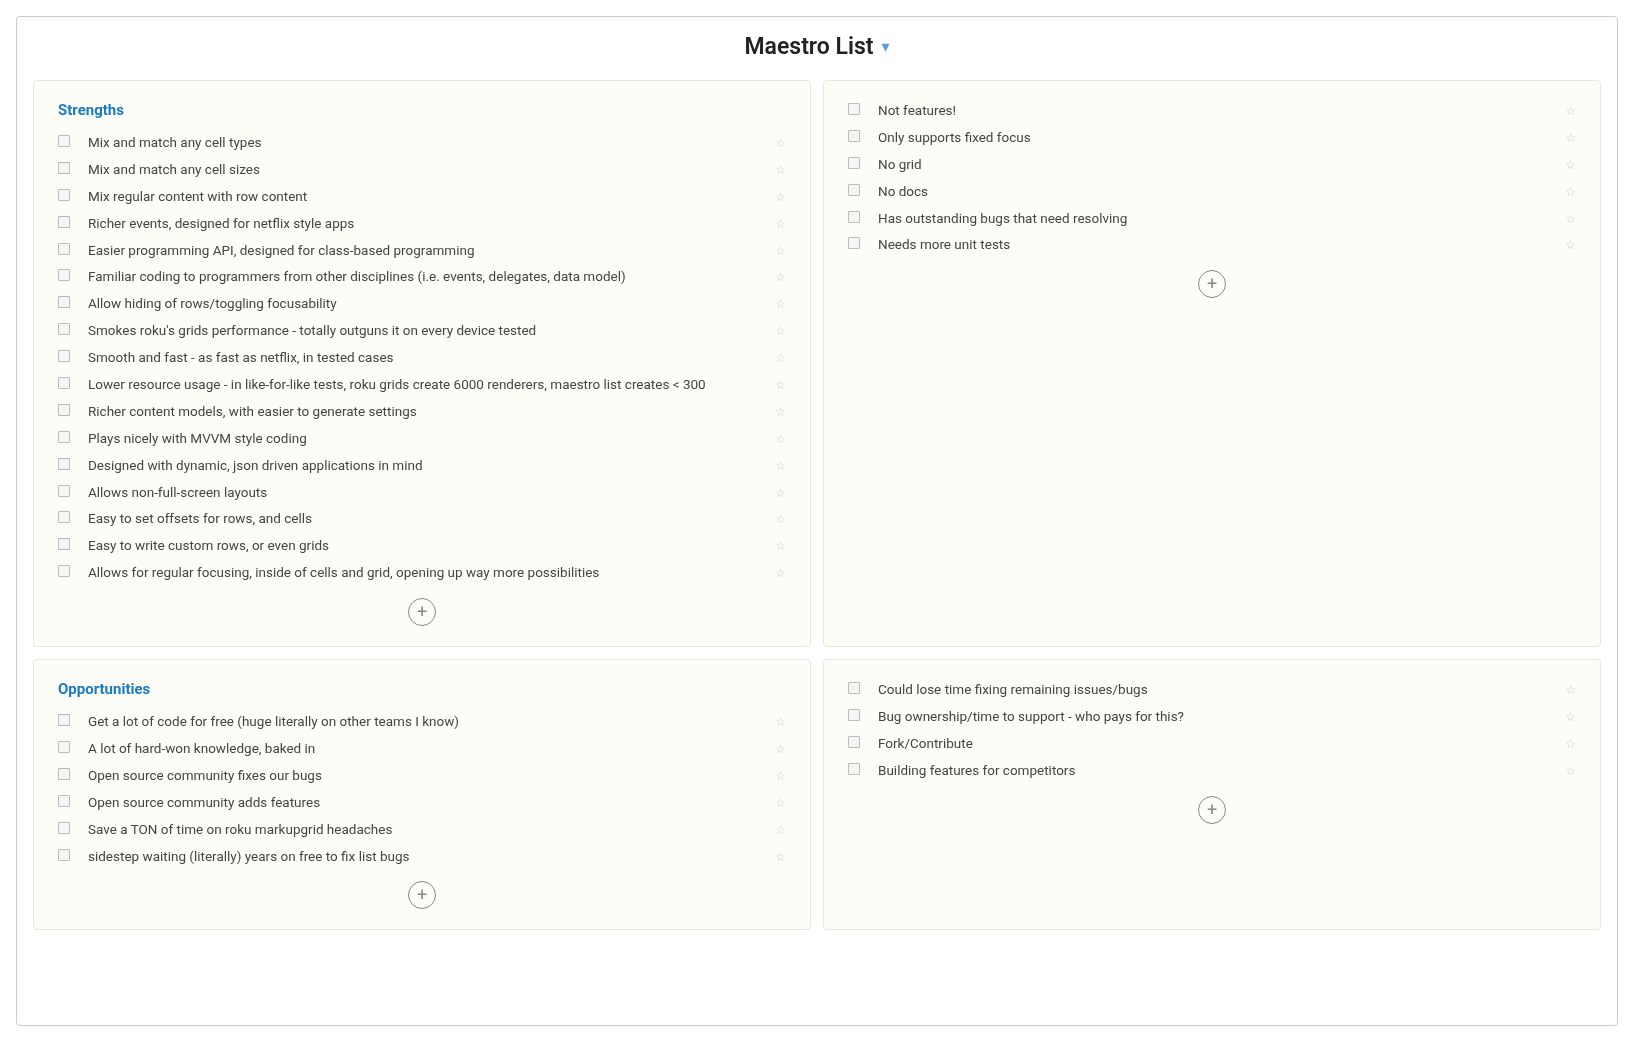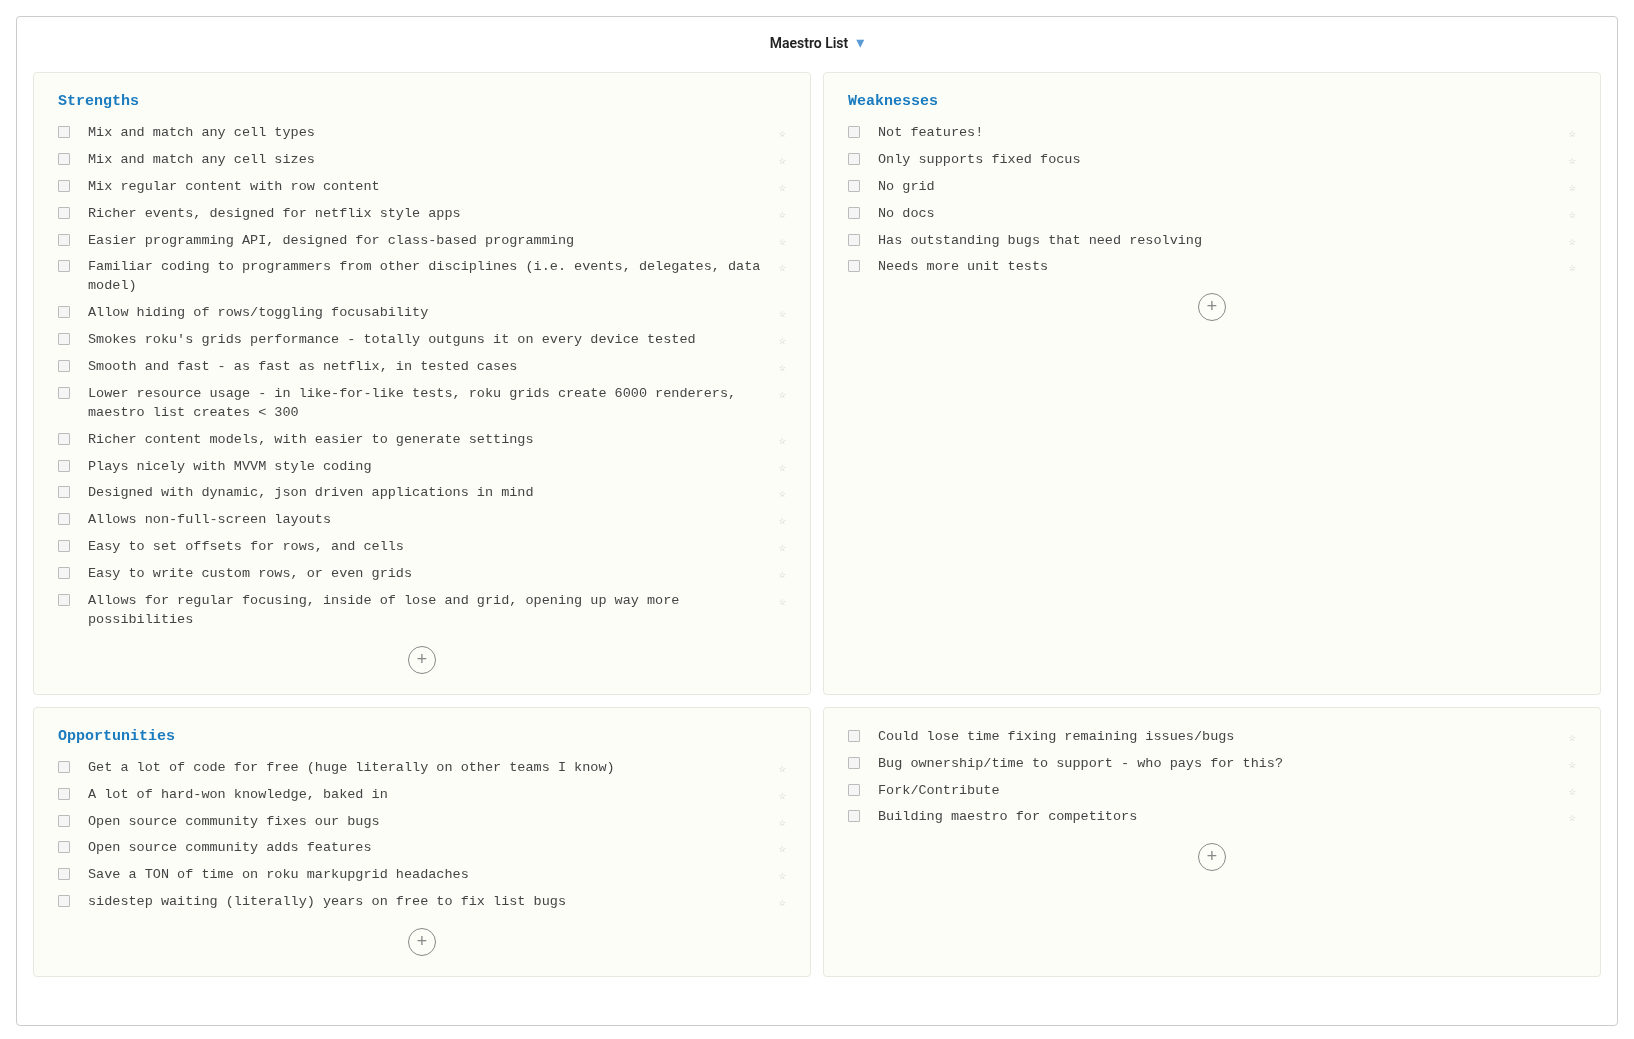--- a/index.html
+++ b/index.html
@@ -18,41 +18,40 @@
       min-height: 1010px;
     }
     .page-title-row {
       display: flex;
       justify-content: center;
       align-items: center;
       gap: 8px;
       margin-bottom: 20px;
     }
     .page-title {
-      font-size: 14px;
+      font-size: 23px;
       font-weight: 600;
       color: #222;
     }
     .chevron-down {
       color: #5b9bd5;
       font-size: 16px;
     }
     .quadrants {
       display: grid;
       grid-template-columns: 1fr 1fr;
       grid-template-rows: auto auto;
       gap: 12px;
     }
     .quadrant {
       background: #fdfdf8;
       border: 1px solid #e8e8e0;
       border-radius: 4px;
       padding: 20px 24px 20px 24px;
       position: relative;
-      font-family: Liberation Mono, monospace;
     }
     .quadrant-title {
       font-size: 15px;
       font-weight: 700;
       color: #1a7bbf;
       margin-bottom: 14px;
     }
     .item-list {
       list-style: none;
       padding: 0;
@@ -192,30 +191,29 @@
             <span class="item-text">Easy to set offsets for rows, and cells</span>
             <span class="star-icon">☆</span>
           </li>
           <li>
             <div class="checkbox-placeholder"></div>
             <span class="item-text">Easy to write custom rows, or even grids</span>
             <span class="star-icon">☆</span>
           </li>
           <li>
             <div class="checkbox-placeholder"></div>
-            <span class="item-text">Allows for regular focusing, inside of lose and grid, opening up way more possibilities</span>
+            <span class="item-text">Allows for regular focusing, inside of cells and grid, opening up way more possibilities</span>
             <span class="star-icon">☆</span>
           </li>
         </ul>
         <div class="add-btn">
           <div class="add-circle">+</div>
         </div>
       </div>
       <div class="quadrant">
-        <div class="quadrant-title">Weaknesses</div>
         <ul class="item-list">
           <li>
             <div class="checkbox-placeholder"></div>
             <span class="item-text">Not features!</span>
             <span class="star-icon">☆</span>
           </li>
           <li>
             <div class="checkbox-placeholder"></div>
             <span class="item-text">Only supports fixed focus</span>
             <span class="star-icon">☆</span>
@@ -295,21 +293,21 @@
             <span class="item-text">Bug ownership/time to support - who pays for this?</span>
             <span class="star-icon">☆</span>
           </li>
           <li>
             <div class="checkbox-placeholder"></div>
             <span class="item-text">Fork/Contribute</span>
             <span class="star-icon">☆</span>
           </li>
           <li>
             <div class="checkbox-placeholder"></div>
-            <span class="item-text">Building maestro for competitors</span>
+            <span class="item-text">Building features for competitors</span>
             <span class="star-icon">☆</span>
           </li>
         </ul>
         <div class="add-btn">
           <div class="add-circle">+</div>
         </div>
       </div>
     </div>
 </div>
 

